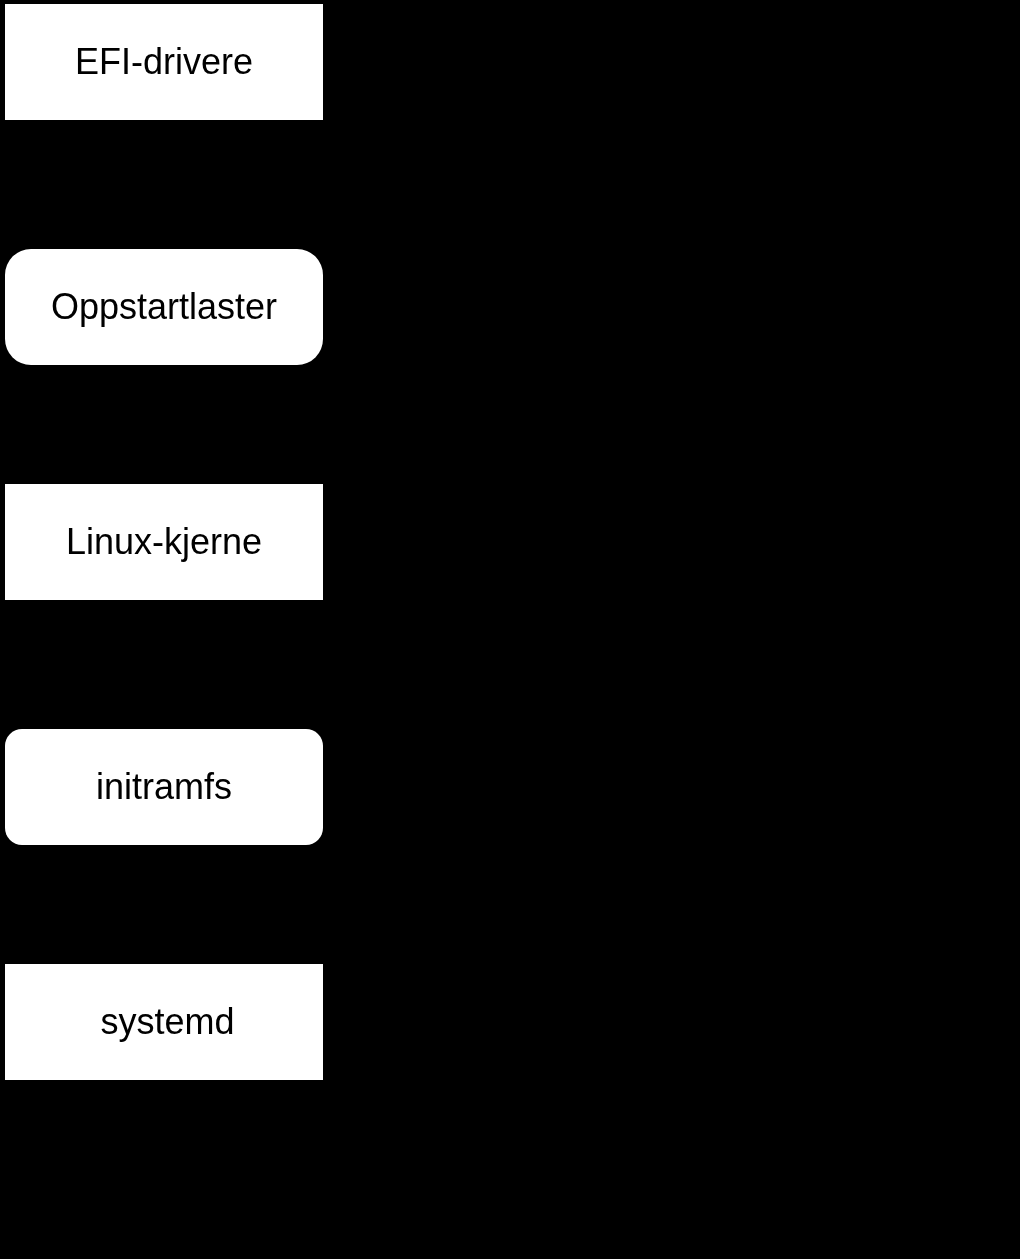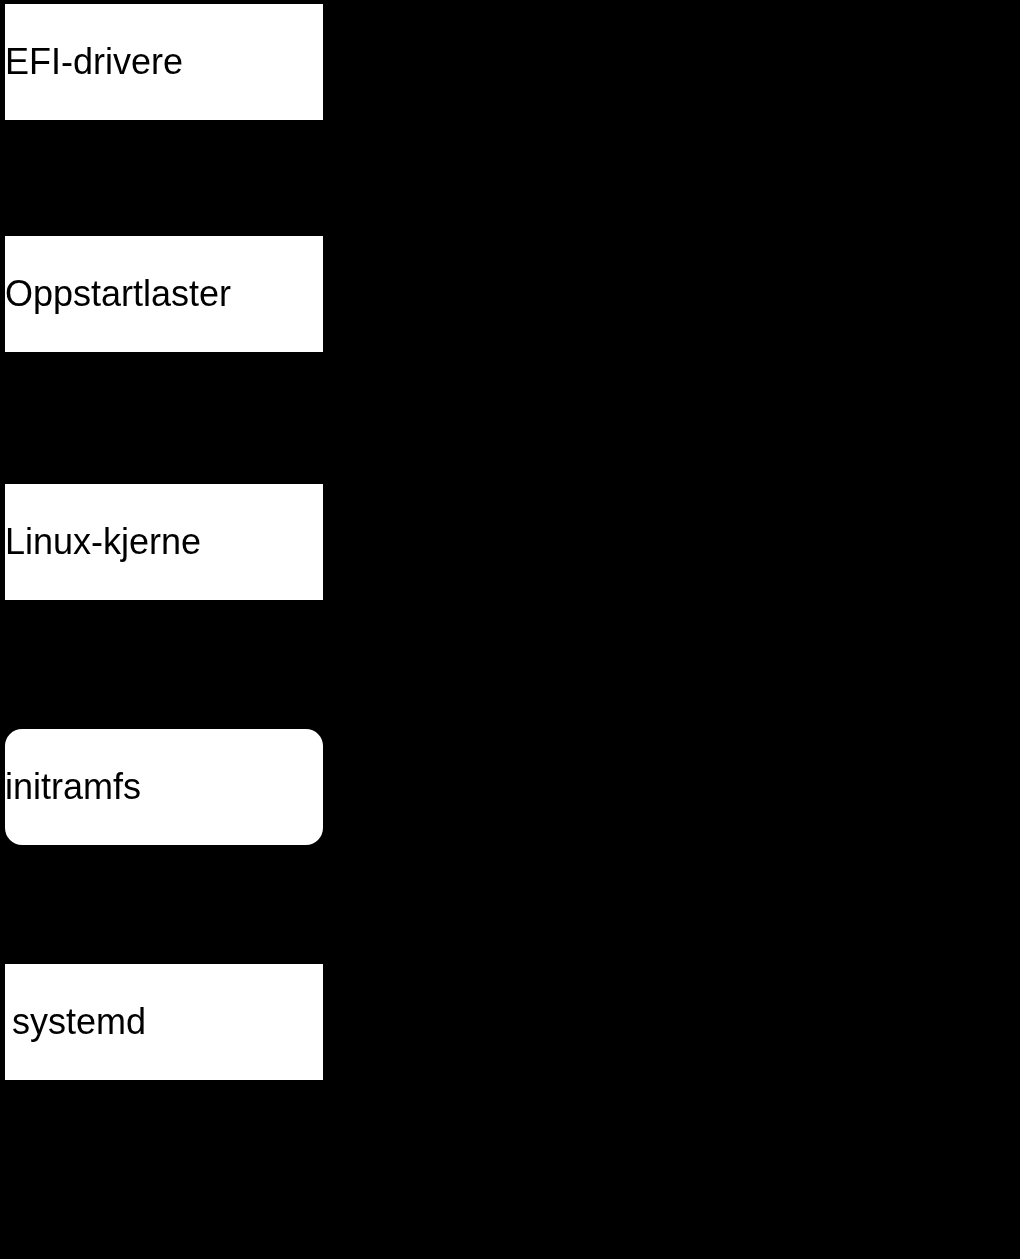--- a/index.html
+++ b/index.html
@@ -16,32 +16,33 @@
     font-family: "Liberation Sans", "DejaVu Sans", sans-serif;
   }
   .node {
     position: absolute;
     left: 5px;
     width: 318px;
     height: 116px;
     background: #ffffff;
     display: flex;
     align-items: center;
+    justify-content: center;
     box-sizing: border-box;
   }
   .node-label {
     color: #000000;
     font-size: 36px;
     font-weight: 400;
     letter-spacing: 0px;
     white-space: nowrap;
   }
   
   .node:nth-of-type(1) { top: 4px; }
-  .node:nth-of-type(2) { top: 236px; }
+  .node:nth-of-type(2) { top: 249px; border-radius: 26px; }
   .node:nth-of-type(3) { top: 484px; }
   .node:nth-of-type(4) { top: 729px; border-radius: 17px; }
   .node:nth-of-type(5) { top: 964px; padding-left: 7px; }
 </style>
 </head>
 <body>
 
 <div id="canvas">
 
   <div class="node">

